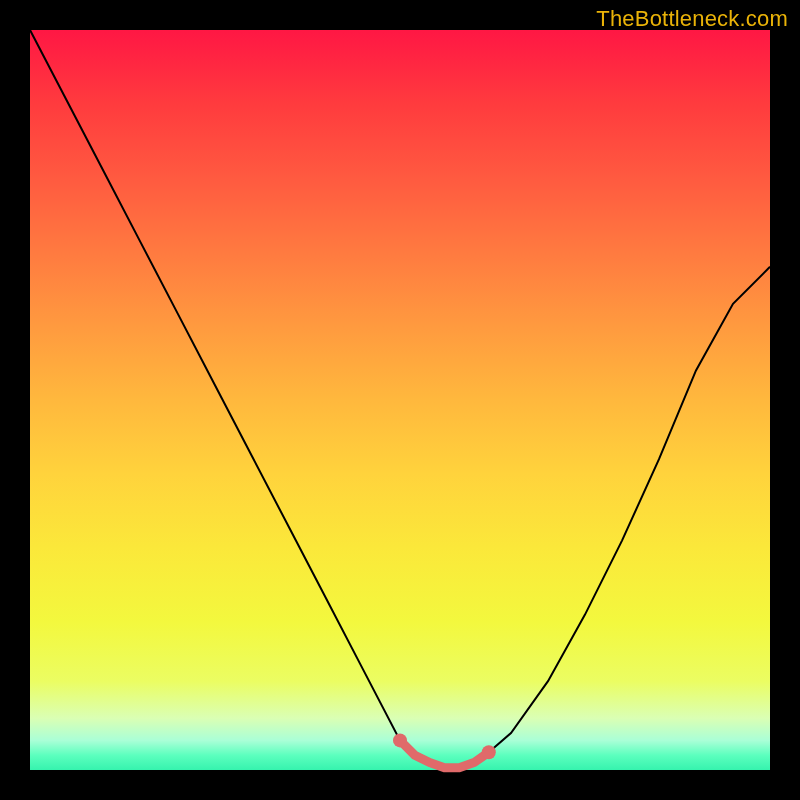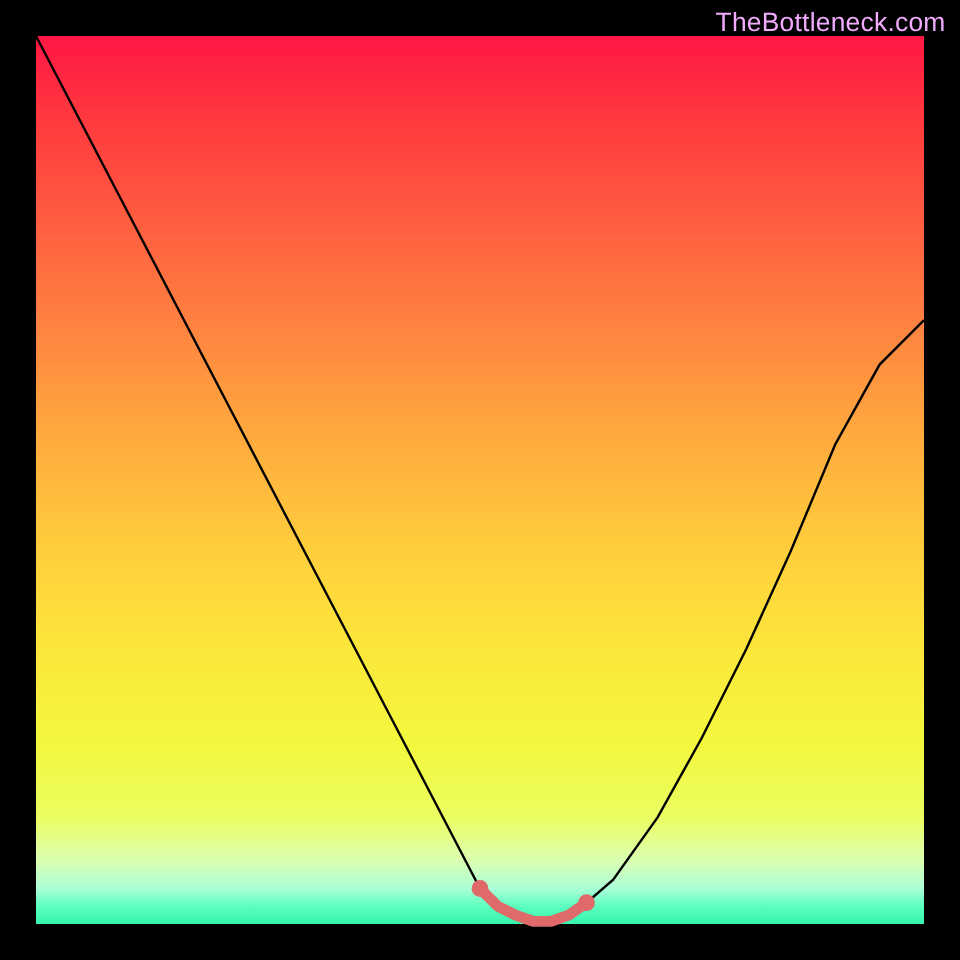--- a/index.html
+++ b/index.html
@@ -39,21 +39,21 @@
       #daffb4 93%,
       #aaffd7 96%,
       #5cffbe 98%,
       #36f3ae 100%
     );
   }
   .watermark {
     position: absolute;
     top: 6px;
     right: 12px;
-    color: #f0abfc;
+    color: #eab308;
     font-size: 22px;
     font-weight: 500;
     letter-spacing: 0.2px;
     user-select: none;
   }
   svg.curve {
     position: absolute;
     left: 0;
     top: 0;
     width: 740px;

